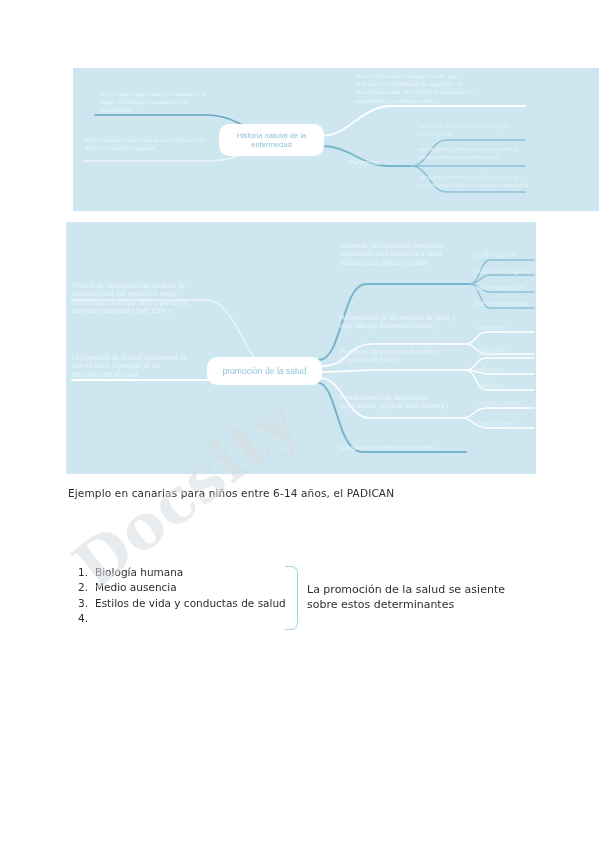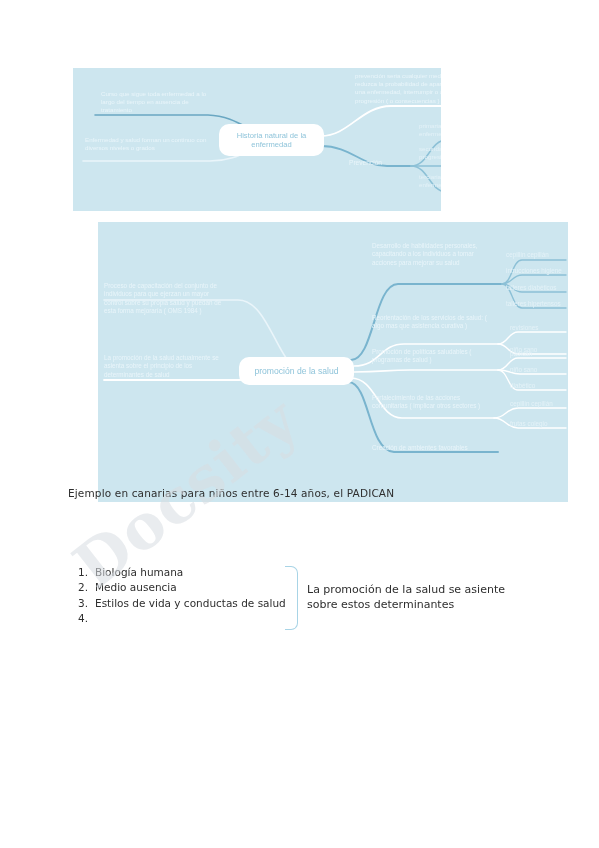--- a/index.html
+++ b/index.html
@@ -57,21 +57,21 @@
     line-height:1.35;color:#2e2e2e;
     font-family:"DejaVu Sans","Liberation Sans",sans-serif;}
 </style>
 </head>
 <body>
 
 <div class="page">
 
   <div class="watermark">Docsity</div>
 
-  <div class="map" style="left:73px;top:68px;width:368px;height:143px;">
+  <div class="map" style="left:73px;top:68px;width:526px;height:143px;">
     <svg width="455" height="143">
       <g fill="none" stroke-linecap="round">
 
         <path d="M208 70 C 180 70, 168 48, 135 47 L 22 47" stroke="#6aa7c2" stroke-width="1.6"></path>
         <path d="M208 74 C 182 74, 170 93, 137 93 L 10 93" stroke="#eaf5fa" stroke-width="1.6"></path>
 
         <path d="M248 68 C 276 68, 288 38, 318 38 L 452 38" stroke="#ffffff" stroke-width="1.8"></path>
 
         <path d="M248 78 C 278 78, 288 98, 314 98 L 338 98" stroke="#79b4ce" stroke-width="1.8"></path>
 
@@ -88,21 +88,21 @@
 
     <div class="mtxt" style="left:282px;top:4px;width:118px;font-size:6.2px;">prevención seria cualquier medio que reduzca la probabilidad de aparición de una enfermedad, interrumpir o aminorar su progresión ( o consecuencias )</div>
 
     <div class="mtxt" style="left:276px;top:91px;width:60px;font-size:6.6px;">Prevención</div>
 
     <div class="mtxt leaf" style="left:346px;top:54px;width:110px;font-size:6.2px;">primaria : reducción del riesgo de enfermedad</div>
     <div class="mtxt leaf" style="left:346px;top:77px;width:112px;font-size:6.2px;">secundaria: Detener precozmente la progresión de la enfermedad</div>
     <div class="mtxt leaf" style="left:346px;top:105px;width:110px;font-size:6.2px;">terciaria: minimizar los efectos de la enfermedad sobre la función y actividad</div>
   </div>
 
-  <div class="map" style="left:66px;top:222px;width:470px;height:280px;margin-left:32px;">
+  <div class="map" style="left:66px;top:222px;width:470px;height:252px;">
     <svg width="470" height="252">
       <g fill="none" stroke-linecap="round">
 
         <path d="M205 148 C 180 148, 172 78, 140 78 L 6 78" stroke="#eaf5fa" stroke-width="1.6"></path>
         <path d="M205 152 C 180 152, 172 158, 140 158 L 6 158" stroke="#ffffff" stroke-width="1.8"></path>
 
         <path d="M253 138 C 276 138, 276 62, 300 62 L 404 62" stroke="#79b4ce" stroke-width="2"></path>
 
         <path d="M404 62 C 414 62, 414 38, 424 38 L 468 38" stroke="#8cc0d6" stroke-width="1.4"></path>
         <path d="M404 62 C 414 62, 414 53, 424 53 L 468 53" stroke="#8cc0d6" stroke-width="1.4"></path>

